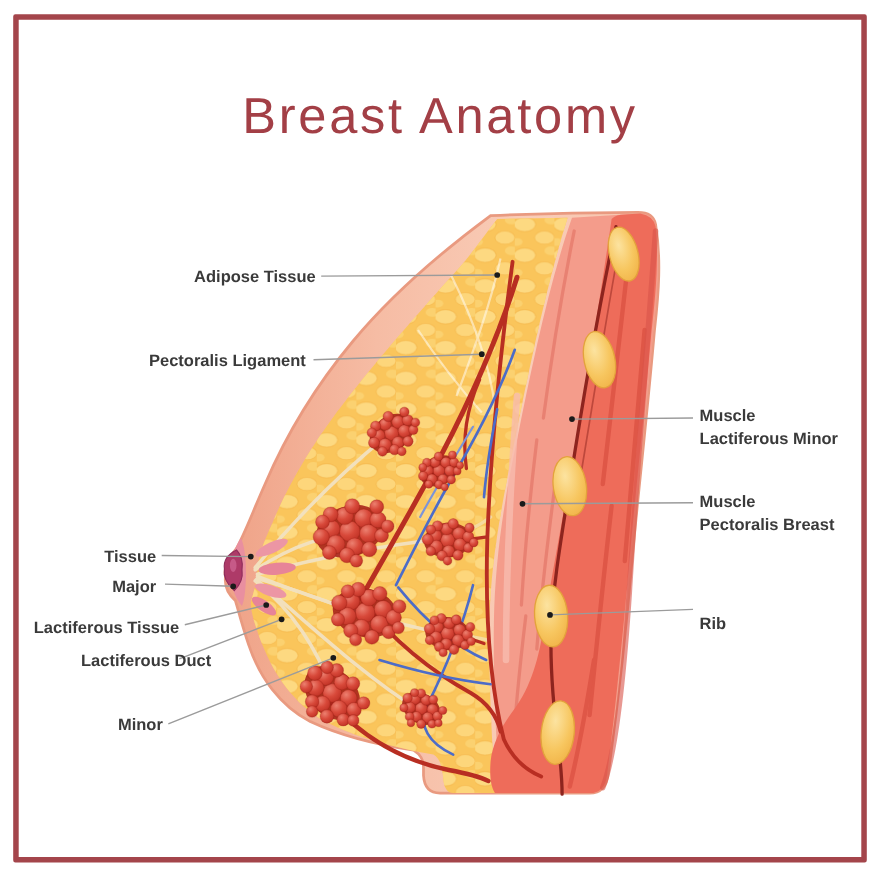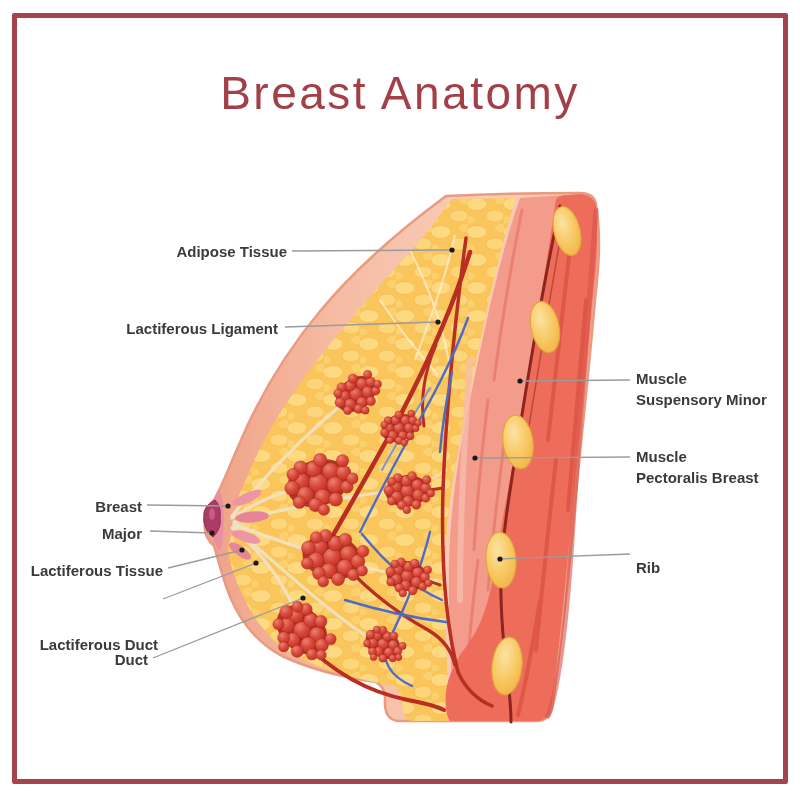--- a/index.html
+++ b/index.html
@@ -7,38 +7,38 @@
     width:800px;height:800px;position:relative;overflow:hidden;
     background:#ffffff;
     font-family:"Liberation Sans", sans-serif;
   }
   .frame{
     position:absolute;left:12px;top:13px;right:12px;bottom:16px;
     border:5px solid var(--frame_border,#A4454B);
     border-radius:2px;
   }
   .title{
-    position:absolute;left:0;right:0;top:66px;margin:0;
+    position:absolute;left:0;right:0;top:66px;margin:12px;
     text-align:center;
     font-size:46px;font-weight:400;letter-spacing:2.5px;
     color:var(--title_text,#A33F46);
   }
   .lbl{
     position:absolute;
     font-size:15px;font-weight:600;line-height:1.38;
     color:var(--label_text,#3A3A3A);
     white-space:nowrap;
   }
   .lbl.right-align{}
   .lbl-adipose{right:513px;top:242px;}
   .lbl-ligament{right:522px;top:319px;}
   .lbl-areola{right:658px;top:497px;}
   .lbl-nipple{right:658px;top:524px;}
   .lbl-sinus{right:637px;top:561px;}
-  .lbl-duct{right:642px;top:591px;margin-top:44px;}
+  .lbl-duct{right:608px;top:591px;}
   .lbl-lobe{right:652px;top:650px;}
   .lbl-minor{left:636px;top:369px;}
   .lbl-major{left:636px;top:447px;}
   .lbl-rib{left:636px;top:558px;}
   svg#art{position:absolute;left:0;top:0;}
 </style>
 </head>
 <body>
 
 <div class="frame"></div>
@@ -423,27 +423,27 @@
     <circle cx="242" cy="550" r="2.6"></circle>
     <circle cx="256" cy="563" r="2.6"></circle>
     <circle cx="303" cy="598" r="2.6"></circle>
     <circle cx="520" cy="381" r="2.6"></circle>
     <circle cx="475" cy="458" r="2.6"></circle>
     <circle cx="500" cy="559" r="2.6"></circle>
   </g>
 </svg>
 
 <div class="lbl right-align lbl-adipose">Adipose Tissue</div>
-<div class="lbl right-align lbl-ligament">Lactiferous Ligament</div>
-<div class="lbl right-align lbl-areola">Breast</div>
+<div class="lbl right-align lbl-ligament">Pectoralis Ligament</div>
+<div class="lbl right-align lbl-areola">Tissue</div>
 <div class="lbl right-align lbl-nipple">Major</div>
 <div class="lbl right-align lbl-sinus">Lactiferous Tissue</div>
 <div class="lbl right-align lbl-duct">Lactiferous Duct</div>
-<div class="lbl right-align lbl-lobe">Duct</div>
+<div class="lbl right-align lbl-lobe">Minor</div>
 <div class="lbl lbl-minor">
   <div>Muscle</div>
-  <div>Suspensory Minor</div>
+  <div>Lactiferous Minor</div>
 </div>
 <div class="lbl lbl-major">
   <div>Muscle</div>
   <div>Pectoralis Breast</div>
 </div>
 <div class="lbl lbl-rib">Rib</div>
 
 </body></html>

